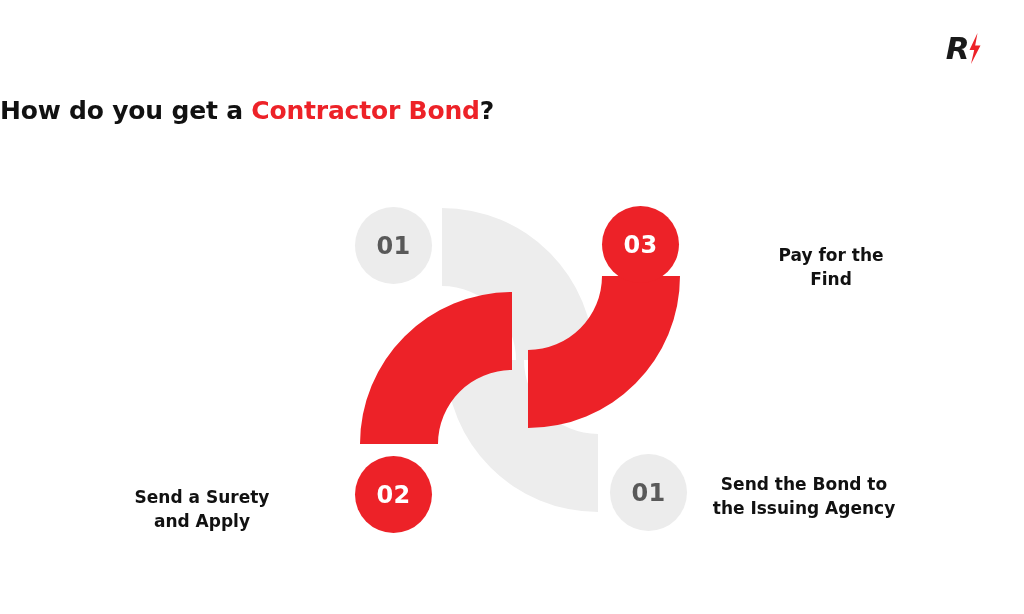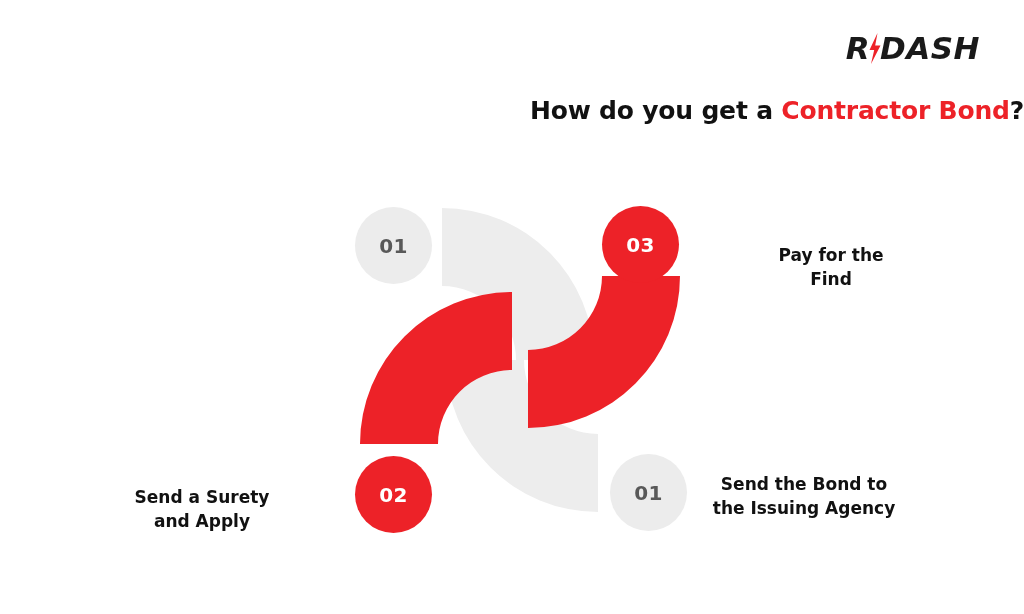--- a/index.html
+++ b/index.html
@@ -44,21 +44,21 @@
     margin: 0 -2px 0 -3px;
   }
   #logo .logo-bolt svg { display: block; }
 
   
   #title {
     position: absolute;
     left: 0;
     top: 96px;
     width: 1024px;
-    text-align: right;
+    text-align: left;
     font-family: "DejaVu Sans", sans-serif;
     font-size: 25px;
     font-weight: 700;
     color: #111111;
     letter-spacing: -0.2px;
   }
   #title .accent { color: #ED2228; }
 
   
   #graphic {
@@ -73,21 +73,21 @@
   
   .step-circle {
     position: absolute;
     width: 77px;
     height: 77px;
     border-radius: 50%;
     display: flex;
     align-items: center;
     justify-content: center;
     font-family: "DejaVu Sans", sans-serif;
-    font-size: 20px;
+    font-size: 24px;
     font-weight: 700;
     letter-spacing: 0.3px;
   }
   .step-circle.gray { background: #ECECEC; color: #595959; }
   .step-circle.red  { background: #ED2228; color: #ffffff; }
 
   #circle-01 { left: 355px;  top: 207px; }
   #circle-03 { left: 602px;  top: 206px; }
   #circle-02 { left: 355px;  top: 456px; }
   #circle-04 { left: 610px;  top: 454px; }
@@ -113,21 +113,20 @@
 
 <div id="canvas">
 
   <div id="logo">
     <span class="logo-r">R</span>
     <span class="logo-bolt">
       <svg width="15" height="31" viewBox="0 0 15 31">
         <path d="M10.5 0 L2.5 17 L7.2 17 L4.0 31 L13.5 12.5 L8.2 12.5 Z" fill="#ED2228"></path>
       </svg>
     </span>
-    <span class="logo-dash">DASH</span>
   </div>
 
   <div id="title">
     <span>How do you get a </span><span class="accent">Contractor Bond</span><span>?</span>
   </div>
 
   <div id="graphic">
     <svg width="336" height="336" viewBox="0 0 336 336" xmlns="http://www.w3.org/2000/svg">
 
       <g>

